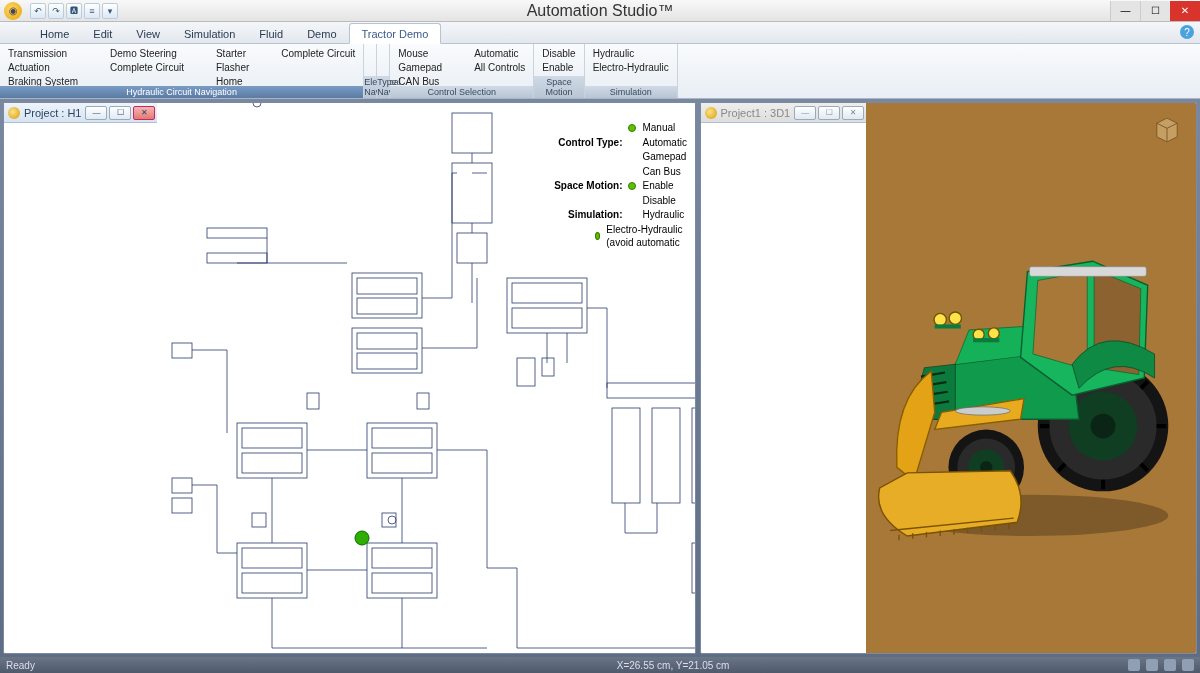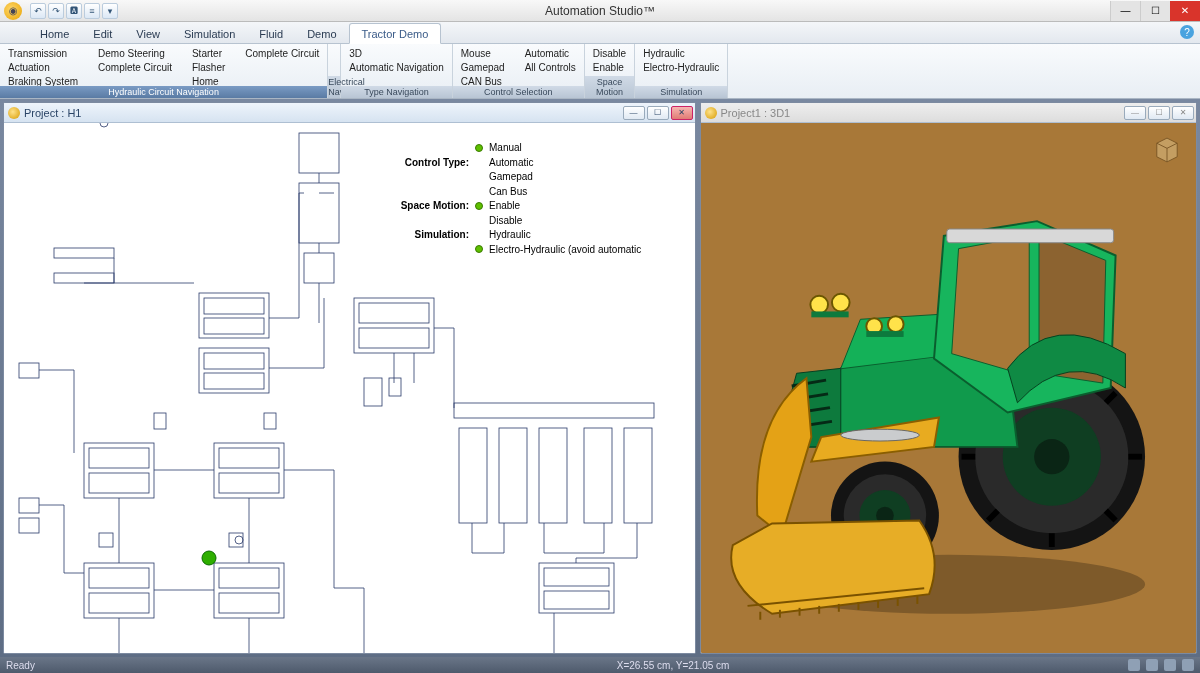--- a/index.html
+++ b/index.html
@@ -3,44 +3,44 @@
 <meta charset="utf-8">
 <style>
 * { margin: 0; padding: 0; box-sizing: border-box; font-family: "Segoe UI", Tahoma, sans-serif; }
 body { width: 1200px; height: 673px; background: #e8e8e8; overflow: hidden; }
 
 
 .titlebar { height: 22px; background: linear-gradient(#f8f8f8,#e4e4e4); display: flex; align-items: center; border-bottom: 1px solid #bbb; position: relative; }
 .titlebar .logo { width: 18px; height: 18px; margin: 0 4px; border-radius: 50%; background: radial-gradient(circle at 40% 40%, #ffd76a, #e8a200); display:flex;align-items:center;justify-content:center;font-size:10px;color:#445;}
 .titlebar .qat { display: flex; gap: 2px; margin-left: 4px; }
 .titlebar .qat .qbtn { width: 16px; height: 16px; border: 1px solid #bcd; background: linear-gradient(#fff,#dce8f5); border-radius: 2px; display:flex;align-items:center;justify-content:center;font-size:9px;color:#357; cursor:pointer;}
-.titlebar .title { position:absolute; left:50%; transform:translateX(-50%); font-size: 12px; color:#333; }
+.titlebar .title { position:absolute; left:50%; transform:translateX(-50%); font-size: 16px; color:#333; }
 .titlebar .winbtns { margin-left:auto; display:flex; }
 .titlebar .winbtns div { width: 30px; height: 20px; display:flex;align-items:center;justify-content:center; font-size:10px; cursor:pointer;}
 .titlebar .winbtns .min, .titlebar .winbtns .max { background:#e4e4e4; border-left:1px solid #ccc;}
 .titlebar .winbtns .close { background:#d9342b; color:#fff; }
 
 
 .ribbon-tabs { height: 22px; background: linear-gradient(#f4f6f9,#e3e8ee); display:flex; align-items:flex-end; padding-left: 28px; border-bottom:1px solid #b7c3d0; font-size:11px; color:#2a3b52; position:relative;}
 .ribbon-tabs .tab { padding: 4px 12px 3px; cursor:pointer; }
 .ribbon-tabs .tab.active { background:#fff; border:1px solid #b7c3d0; border-bottom:1px solid #fff; border-radius:3px 3px 0 0; position:relative; top:1px; color:#3a5b88; font-weight:500;}
 .ribbon-tabs .help { position:absolute; right:6px; top:3px; width:14px;height:14px;border-radius:50%;background:#4aa3df;color:#fff;font-size:10px;display:flex;align-items:center;justify-content:center;cursor:pointer;}
 
 
 .ribbon { height: 55px; background: linear-gradient(#f9fbfd,#e8eef4); border-bottom:1px solid #aab6c4; display:flex; font-size:10px; color:#222;}
 .ribbon .group { border-right:1px solid #c9d3dd; padding: 3px 6px 0; display:flex; flex-direction:column; position:relative;}
-.ribbon .group .rows { flex:1; display:flex; gap: 16px; }
+.ribbon .group .rows { flex:1; display:flex; gap: 28px; }
 .ribbon .group .col { display:flex; flex-direction:column; gap:1px; }
 .ribbon .group .item { padding:1px 2px; cursor:pointer; white-space:nowrap; }
 .ribbon .group .gname { position:absolute; bottom:0; left:0; right:0; text-align:center; font-size:9px; background:linear-gradient(#d0dae6,#b8c5d4); color:#3a4a5c; padding:1px 0; }
 .ribbon .group.active .gname { background: linear-gradient(#7a9bc4,#5a7ba4); color:#fff; }
 
 
 .mdi { position:absolute; top:99px; left:0; right:0; bottom:16px; background: linear-gradient(#7988a0,#5e6d84); padding: 3px; display:flex; gap:4px; }
-.pane { background:#fff; border:1px solid #7c8aa0; display:flex; flex-direction:column; border-radius:2px; overflow:hidden;}
+.pane { background:#fff; border:1px solid #7c8aa0; display:flex; flex-direction:row; border-radius:2px; overflow:hidden;}
 .pane.left { flex: 0 0 58%; }
 .pane.right { flex: 1; }
 .pane-title { height:20px; background: linear-gradient(#eef4fb,#d6e3f1); border-bottom:1px solid #aebfd2; display:flex; align-items:center; font-size:11px; color:#2a4466; padding-left:4px; gap:4px; }
 .pane-title.inactive { background: linear-gradient(#eee,#ddd); color:#888; }
 .pane-title .picon { width:12px;height:12px;border-radius:50%;background:radial-gradient(circle at 40% 40%,#ffe28a,#d69a00);}
 .pane-title .pbtns { margin-left:auto; display:flex; gap:2px; padding-right:2px;}
 .pane-title .pbtns div { width:22px;height:14px;border:1px solid #9ab;background:linear-gradient(#fff,#e0e9f3);border-radius:2px;display:flex;align-items:center;justify-content:center;font-size:8px;cursor:pointer;}
 .pane-title .pbtns div.red { background:linear-gradient(#f7b5b1,#e07b74); border-color:#c26;}
 .pane-body { flex:1; position:relative; overflow:hidden;}
 
@@ -117,26 +117,20 @@
       </div>
       <div class="gname">Hydraulic Circuit Navigation</div>
     </div>
     <div class="group">
       <div class="rows">
         <div class="col"></div>
       </div>
       <div class="gname">Electrical Navigation</div>
     </div>
     <div class="group">
-      <div class="rows">
-        <div class="col">
-          <div class="item">3D</div>
-          <div class="item">Automatic Navigation</div>
-        </div>
-      </div>
       <div class="gname">Type Navigation</div>
     </div>
     <div class="group">
       <div class="rows">
         <div class="col">
           <div class="item">Mouse</div>
           <div class="item">Gamepad</div>
           <div class="item">CAN Bus</div>
         </div>
         <div class="col">

